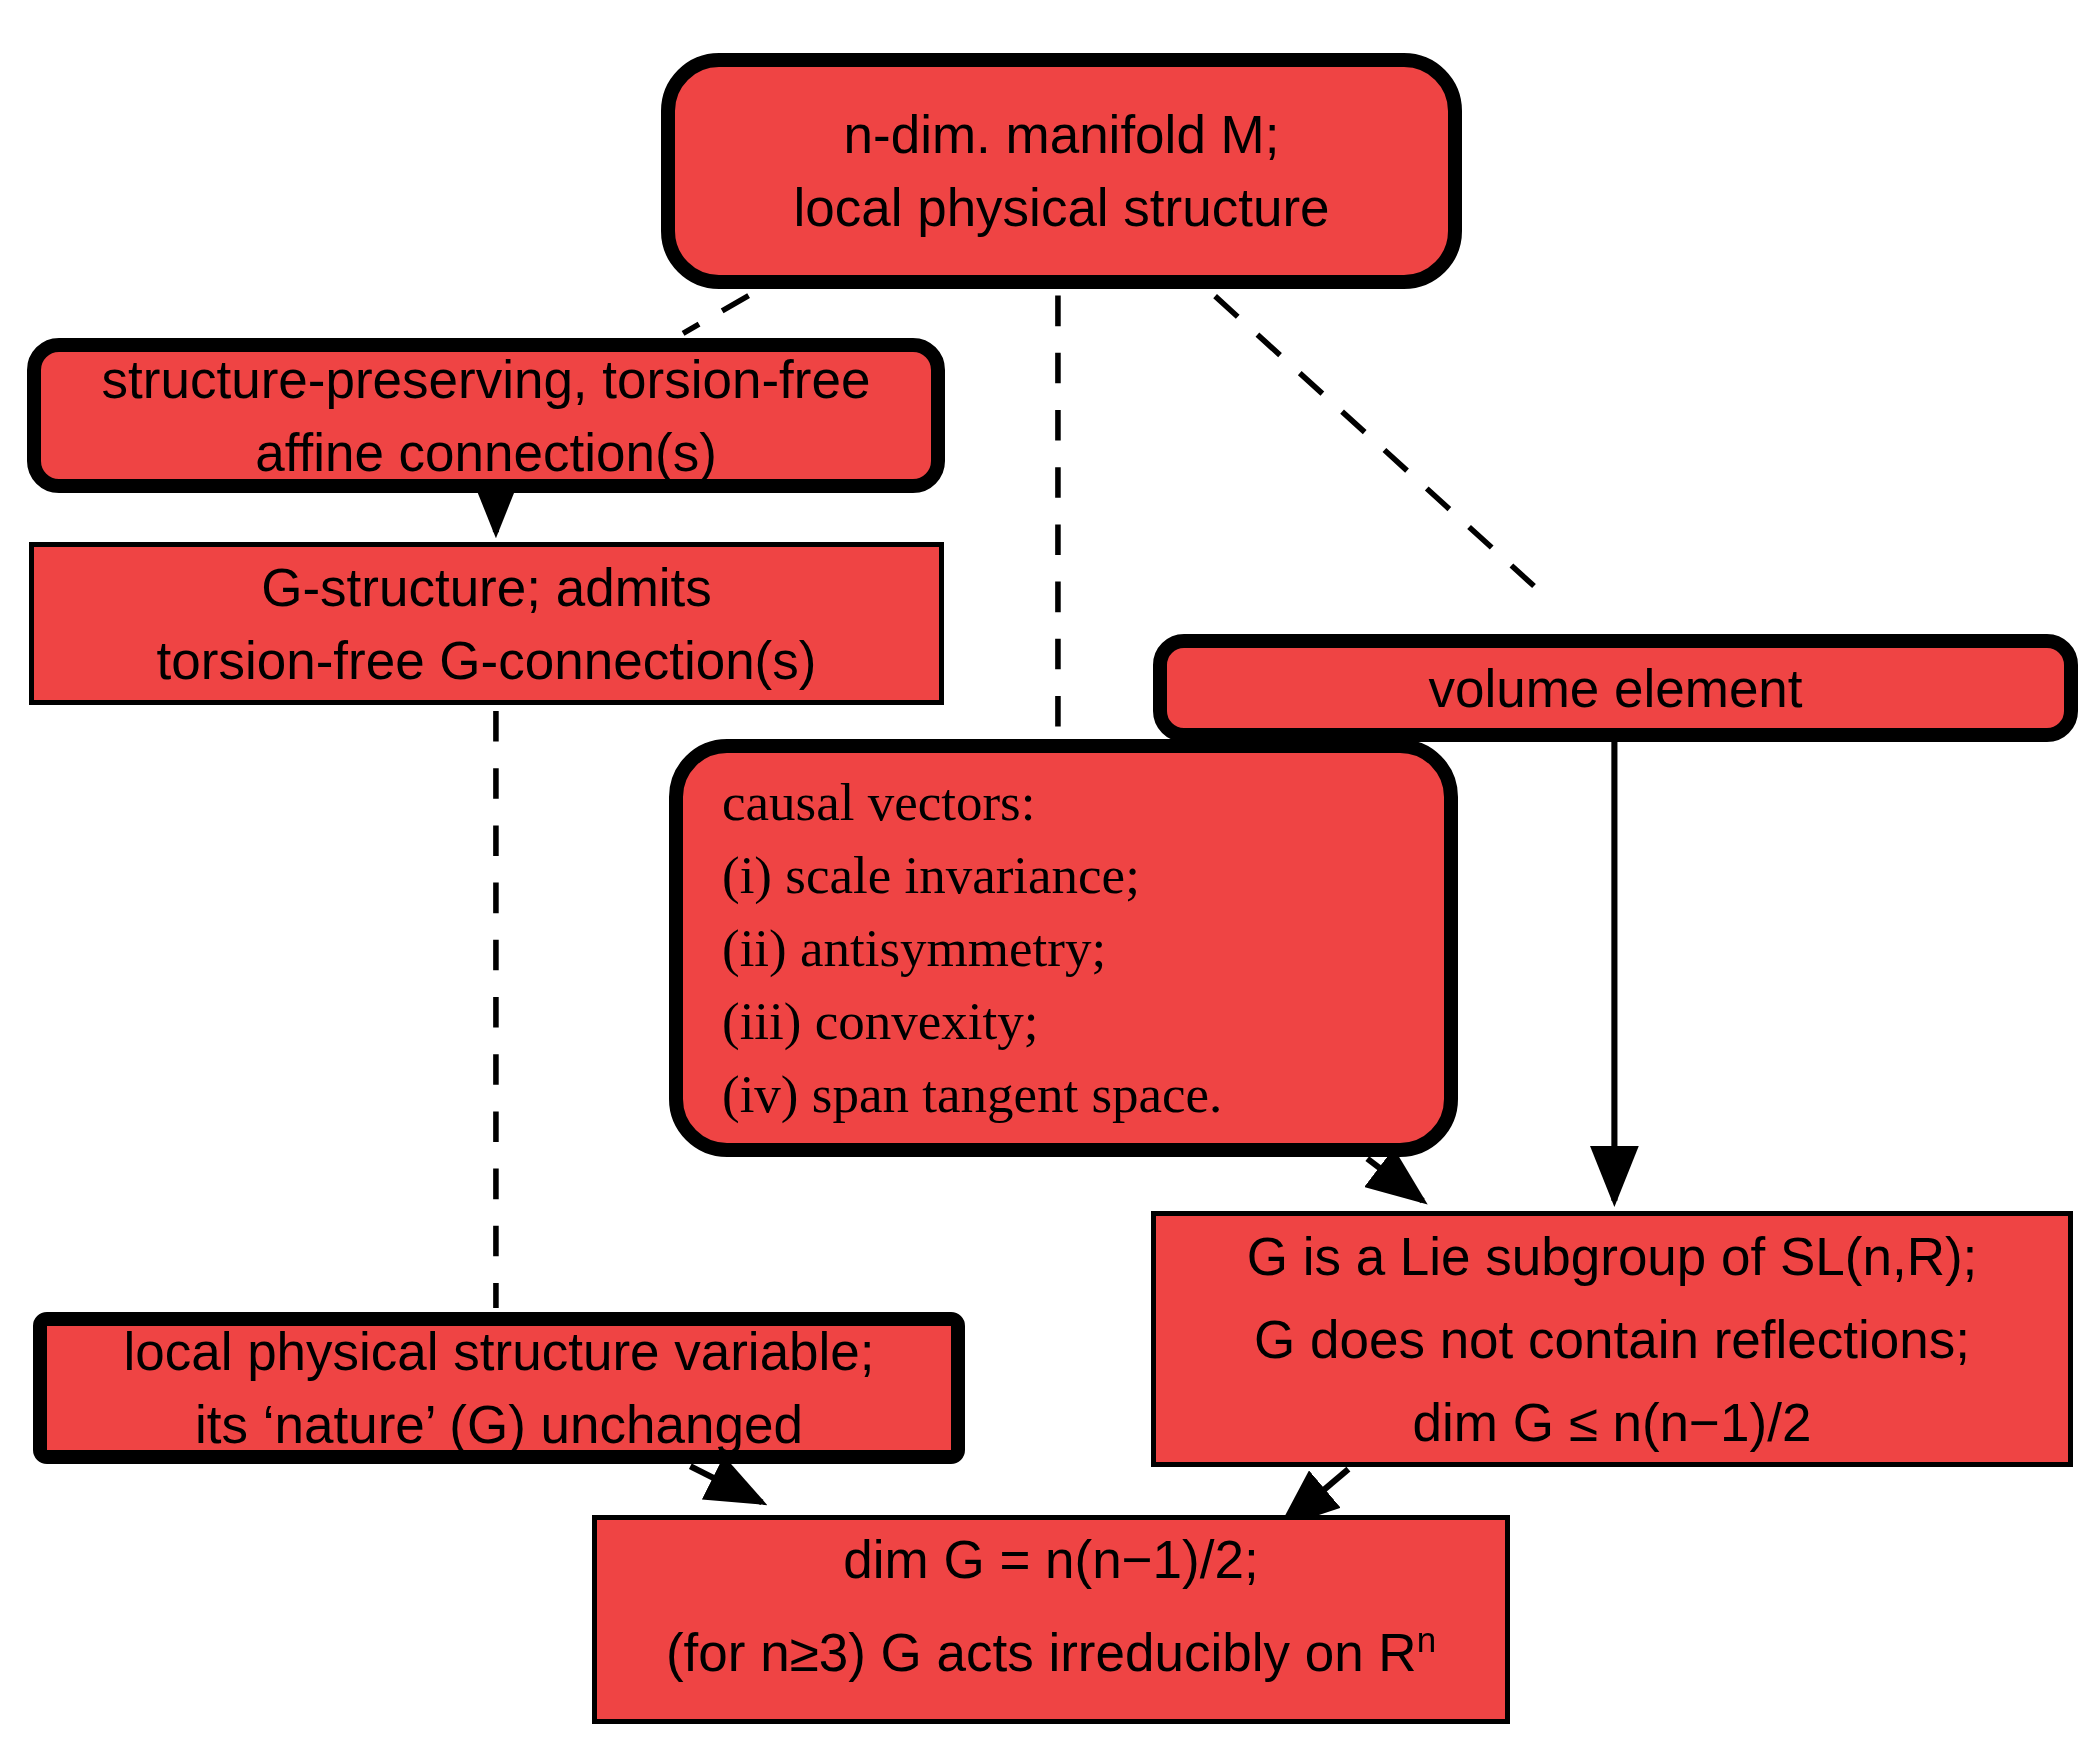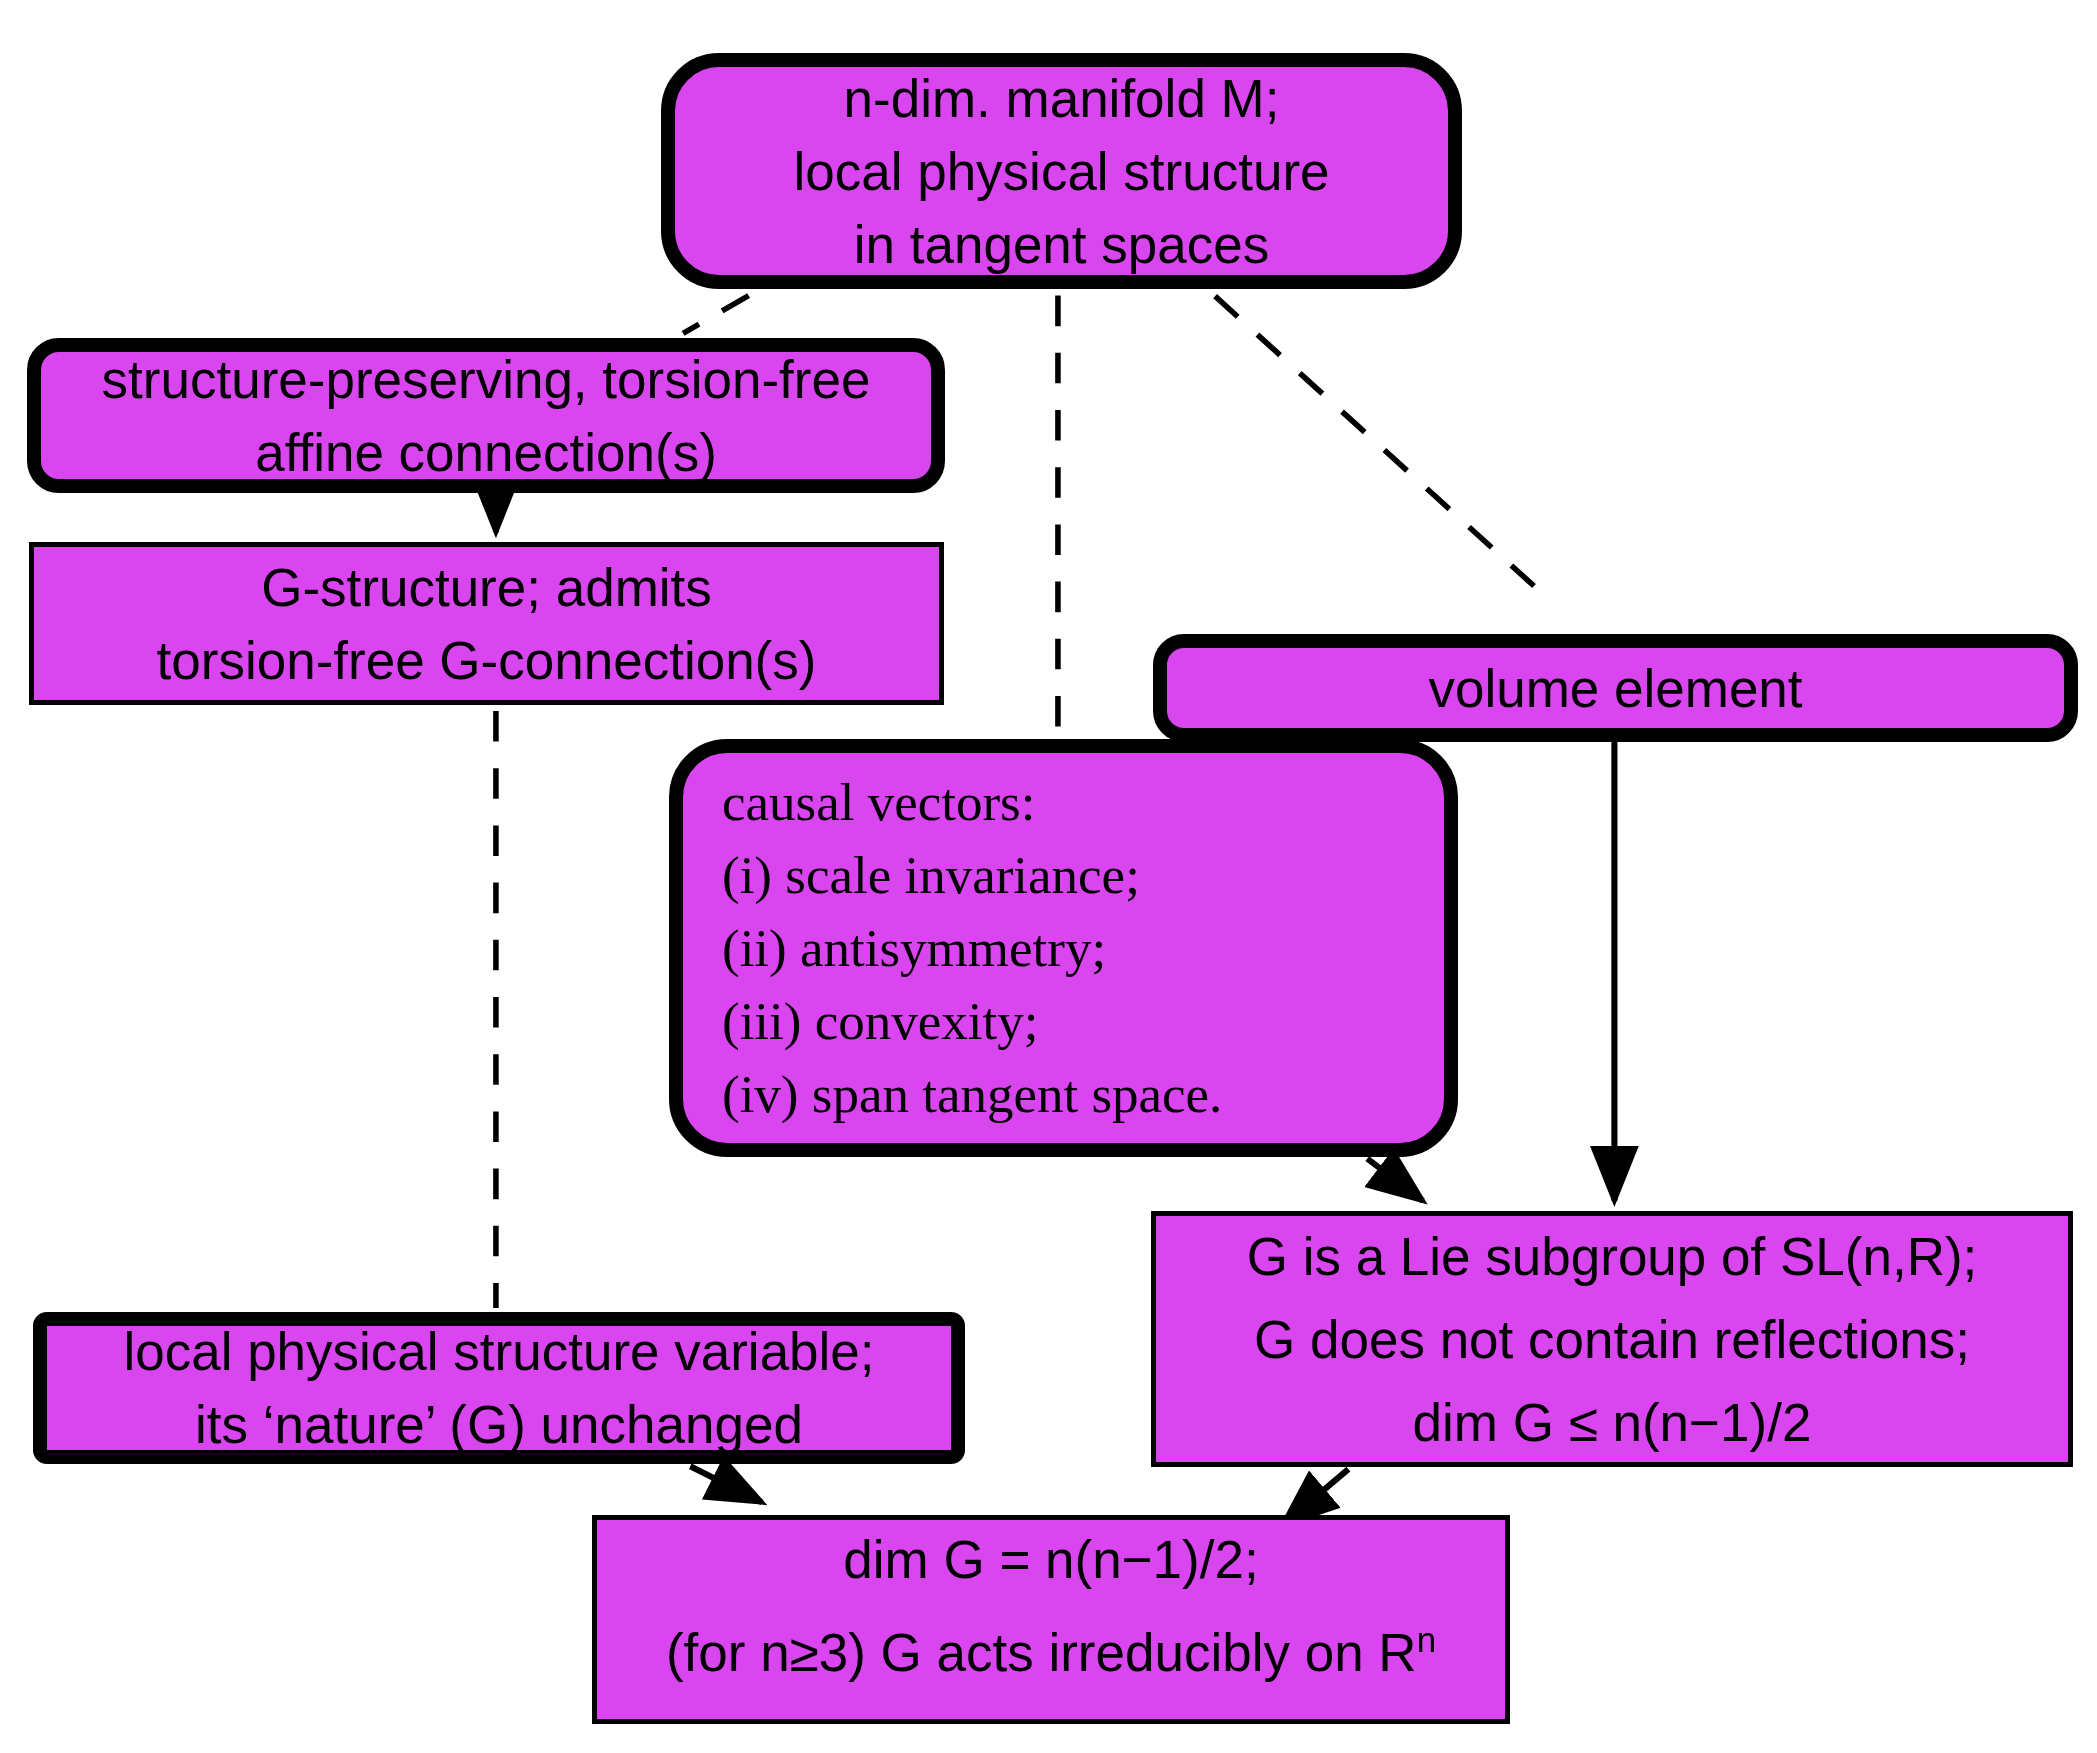--- a/index.html
+++ b/index.html
@@ -20,21 +20,21 @@
     position: absolute;
     left: 0;
     top: 0;
     width: 2097px;
     height: 1753px;
     z-index: 0;
   }
   .box {
     position: absolute;
     box-sizing: border-box;
-    background: #d946ef;
+    background: #ef4444;
     border: 5px solid #000000;
     display: flex;
     flex-direction: column;
     justify-content: center;
     align-items: center;
     text-align: center;
     z-index: 1;
   }
   .thick {
     border-width: 14.4px;
@@ -94,21 +94,20 @@
     <line class="edge-solid" x1="893" y1="890" x2="893" y2="958" marker-end="url(#ah)"></line>
     <line class="edge-solid" x1="2907" y1="1268" x2="2907" y2="2162" marker-end="url(#ah)"></line>
     <line class="edge-solid" x1="2462" y1="2086" x2="2562" y2="2162" marker-end="url(#ah)"></line>
     <line class="edge-solid" x1="1243" y1="2640" x2="1372" y2="2705" marker-end="url(#ah)"></line>
     <line class="edge-solid" x1="2428" y1="2645" x2="2310" y2="2745" marker-end="url(#ah)"></line>
   </svg>
 
   <div class="box thick" id="box-manifold">
     <div class="bline">n-dim. manifold M;</div>
     <div class="bline">local physical structure</div>
-    <div class="bline">in tangent spaces</div>
   </div>
 
   <div class="box thick" id="box-affine">
     <div class="bline">structure-preserving, torsion-free</div>
     <div class="bline">affine connection(s)</div>
   </div>
 
   <div class="box" id="box-gstructure">
     <div class="bline">G-structure; admits</div>
     <div class="bline">torsion-free G-connection(s)</div>

